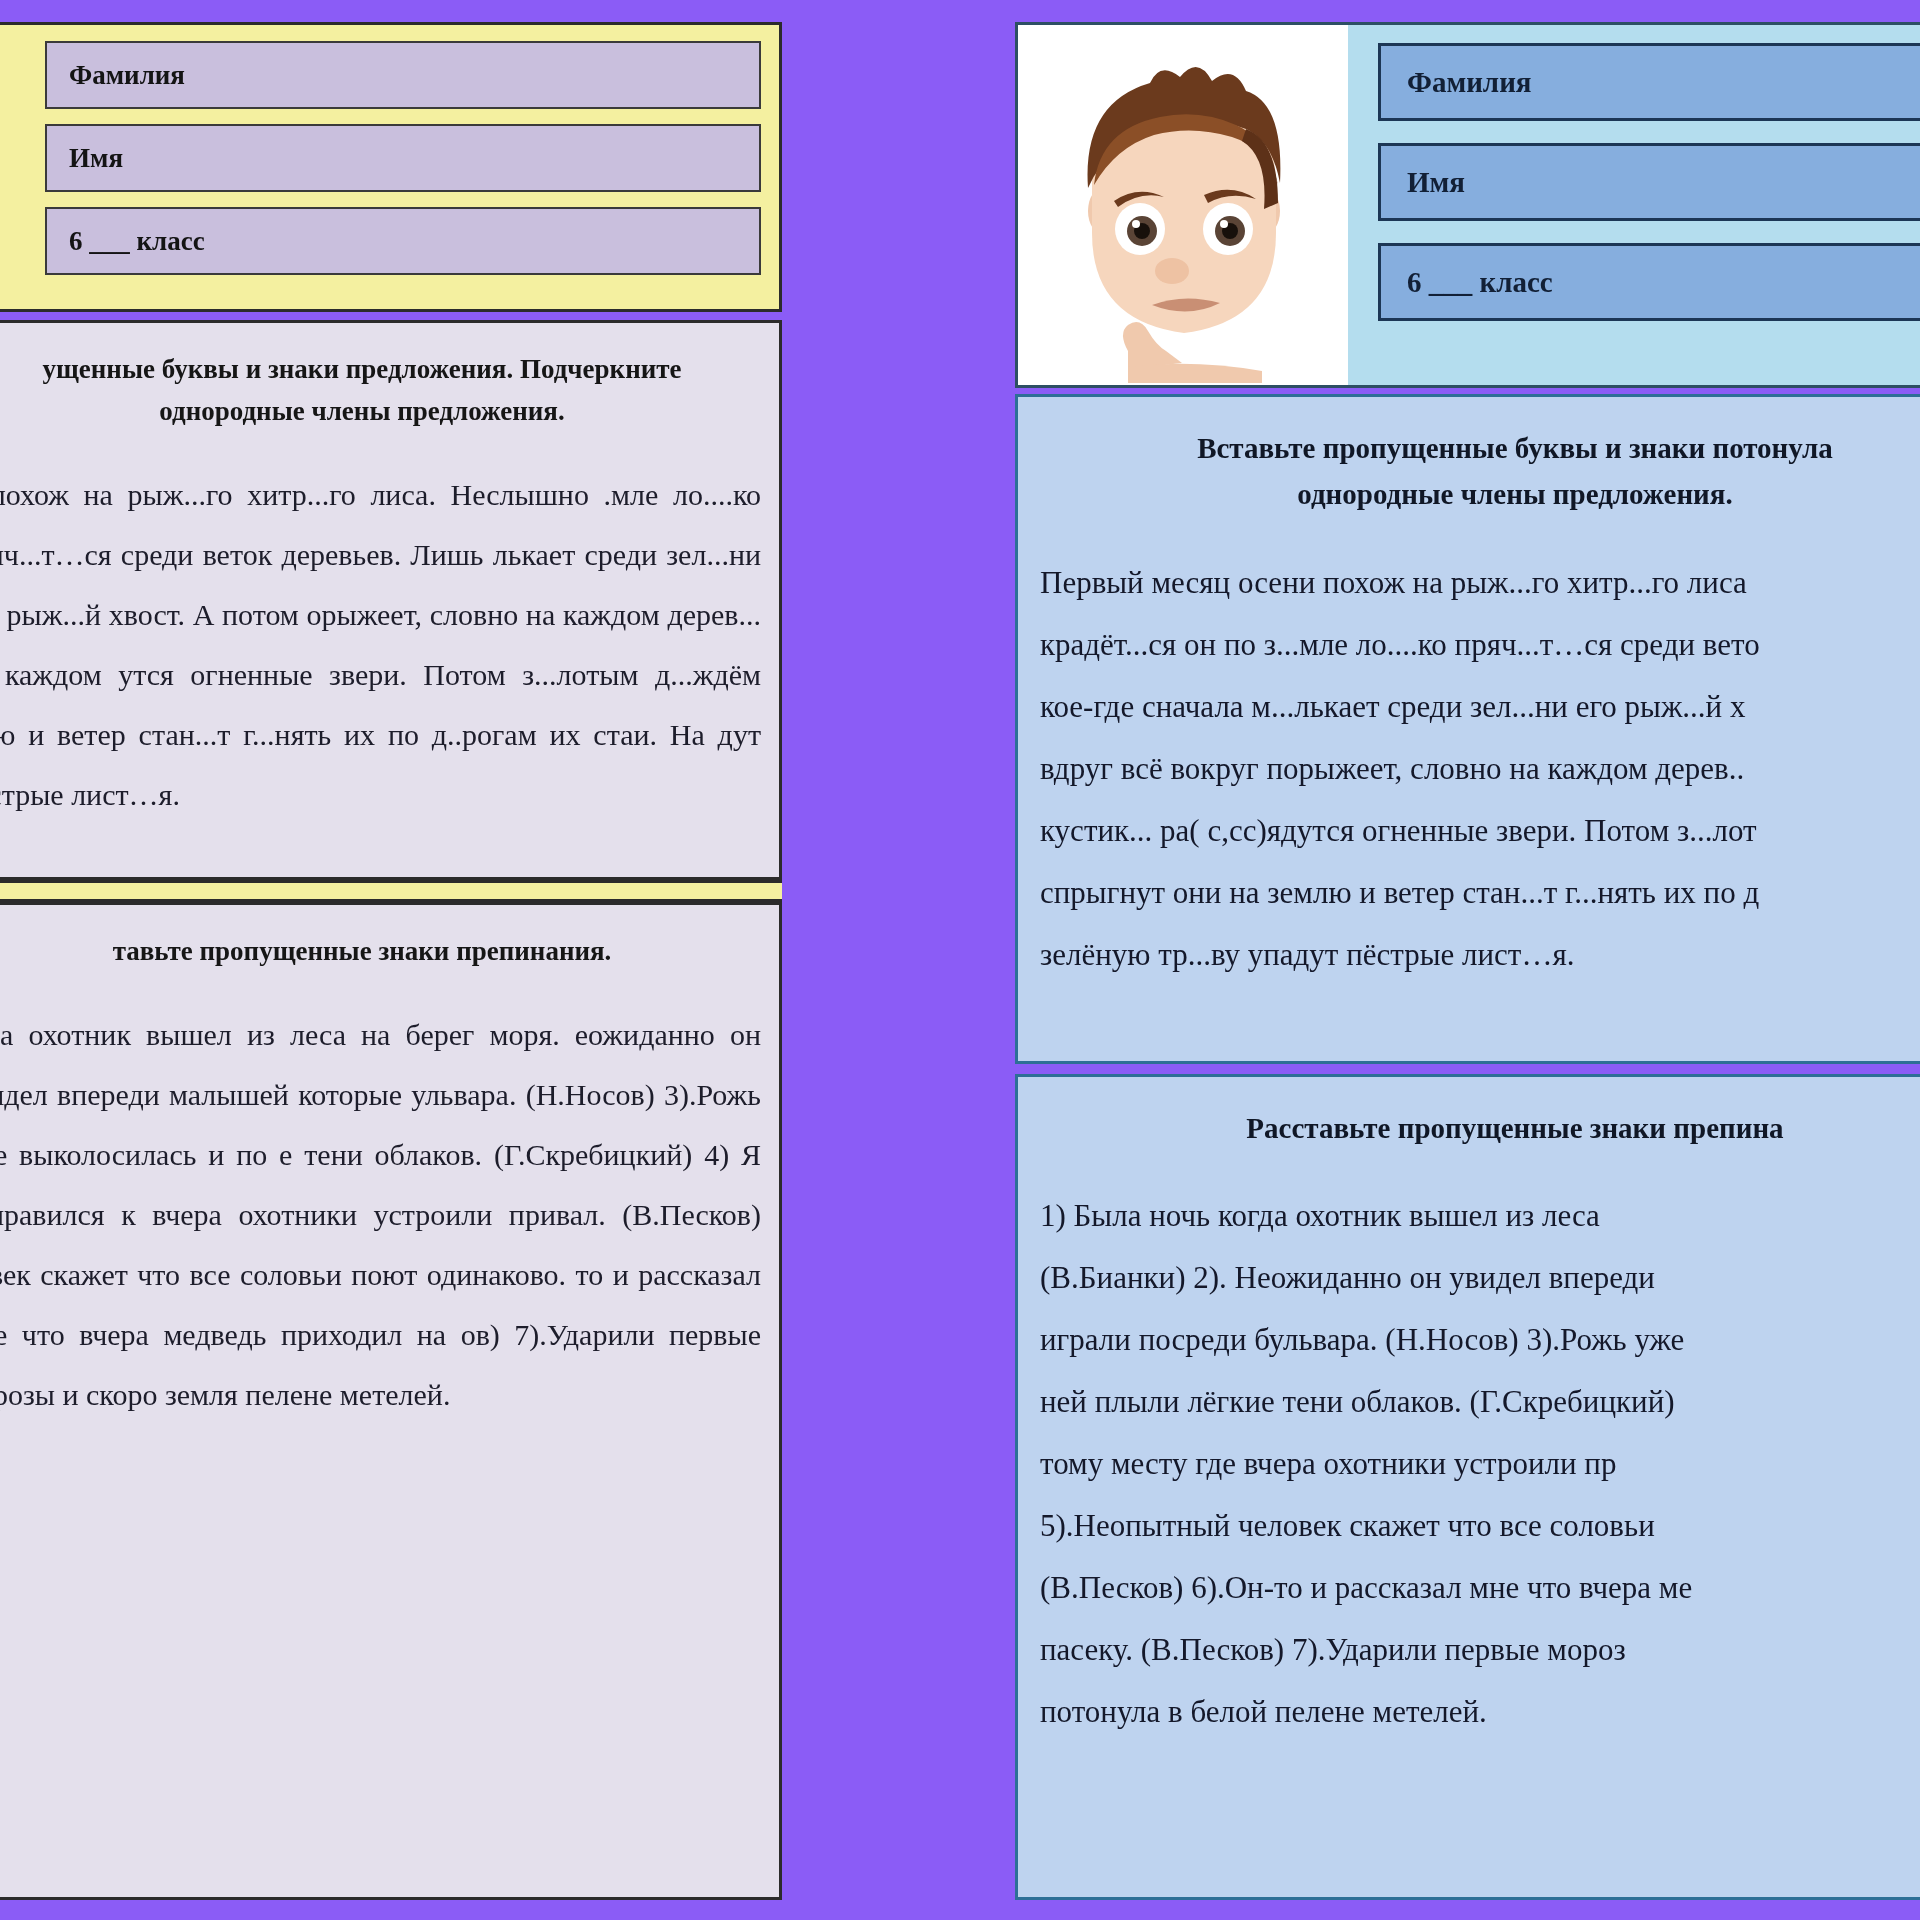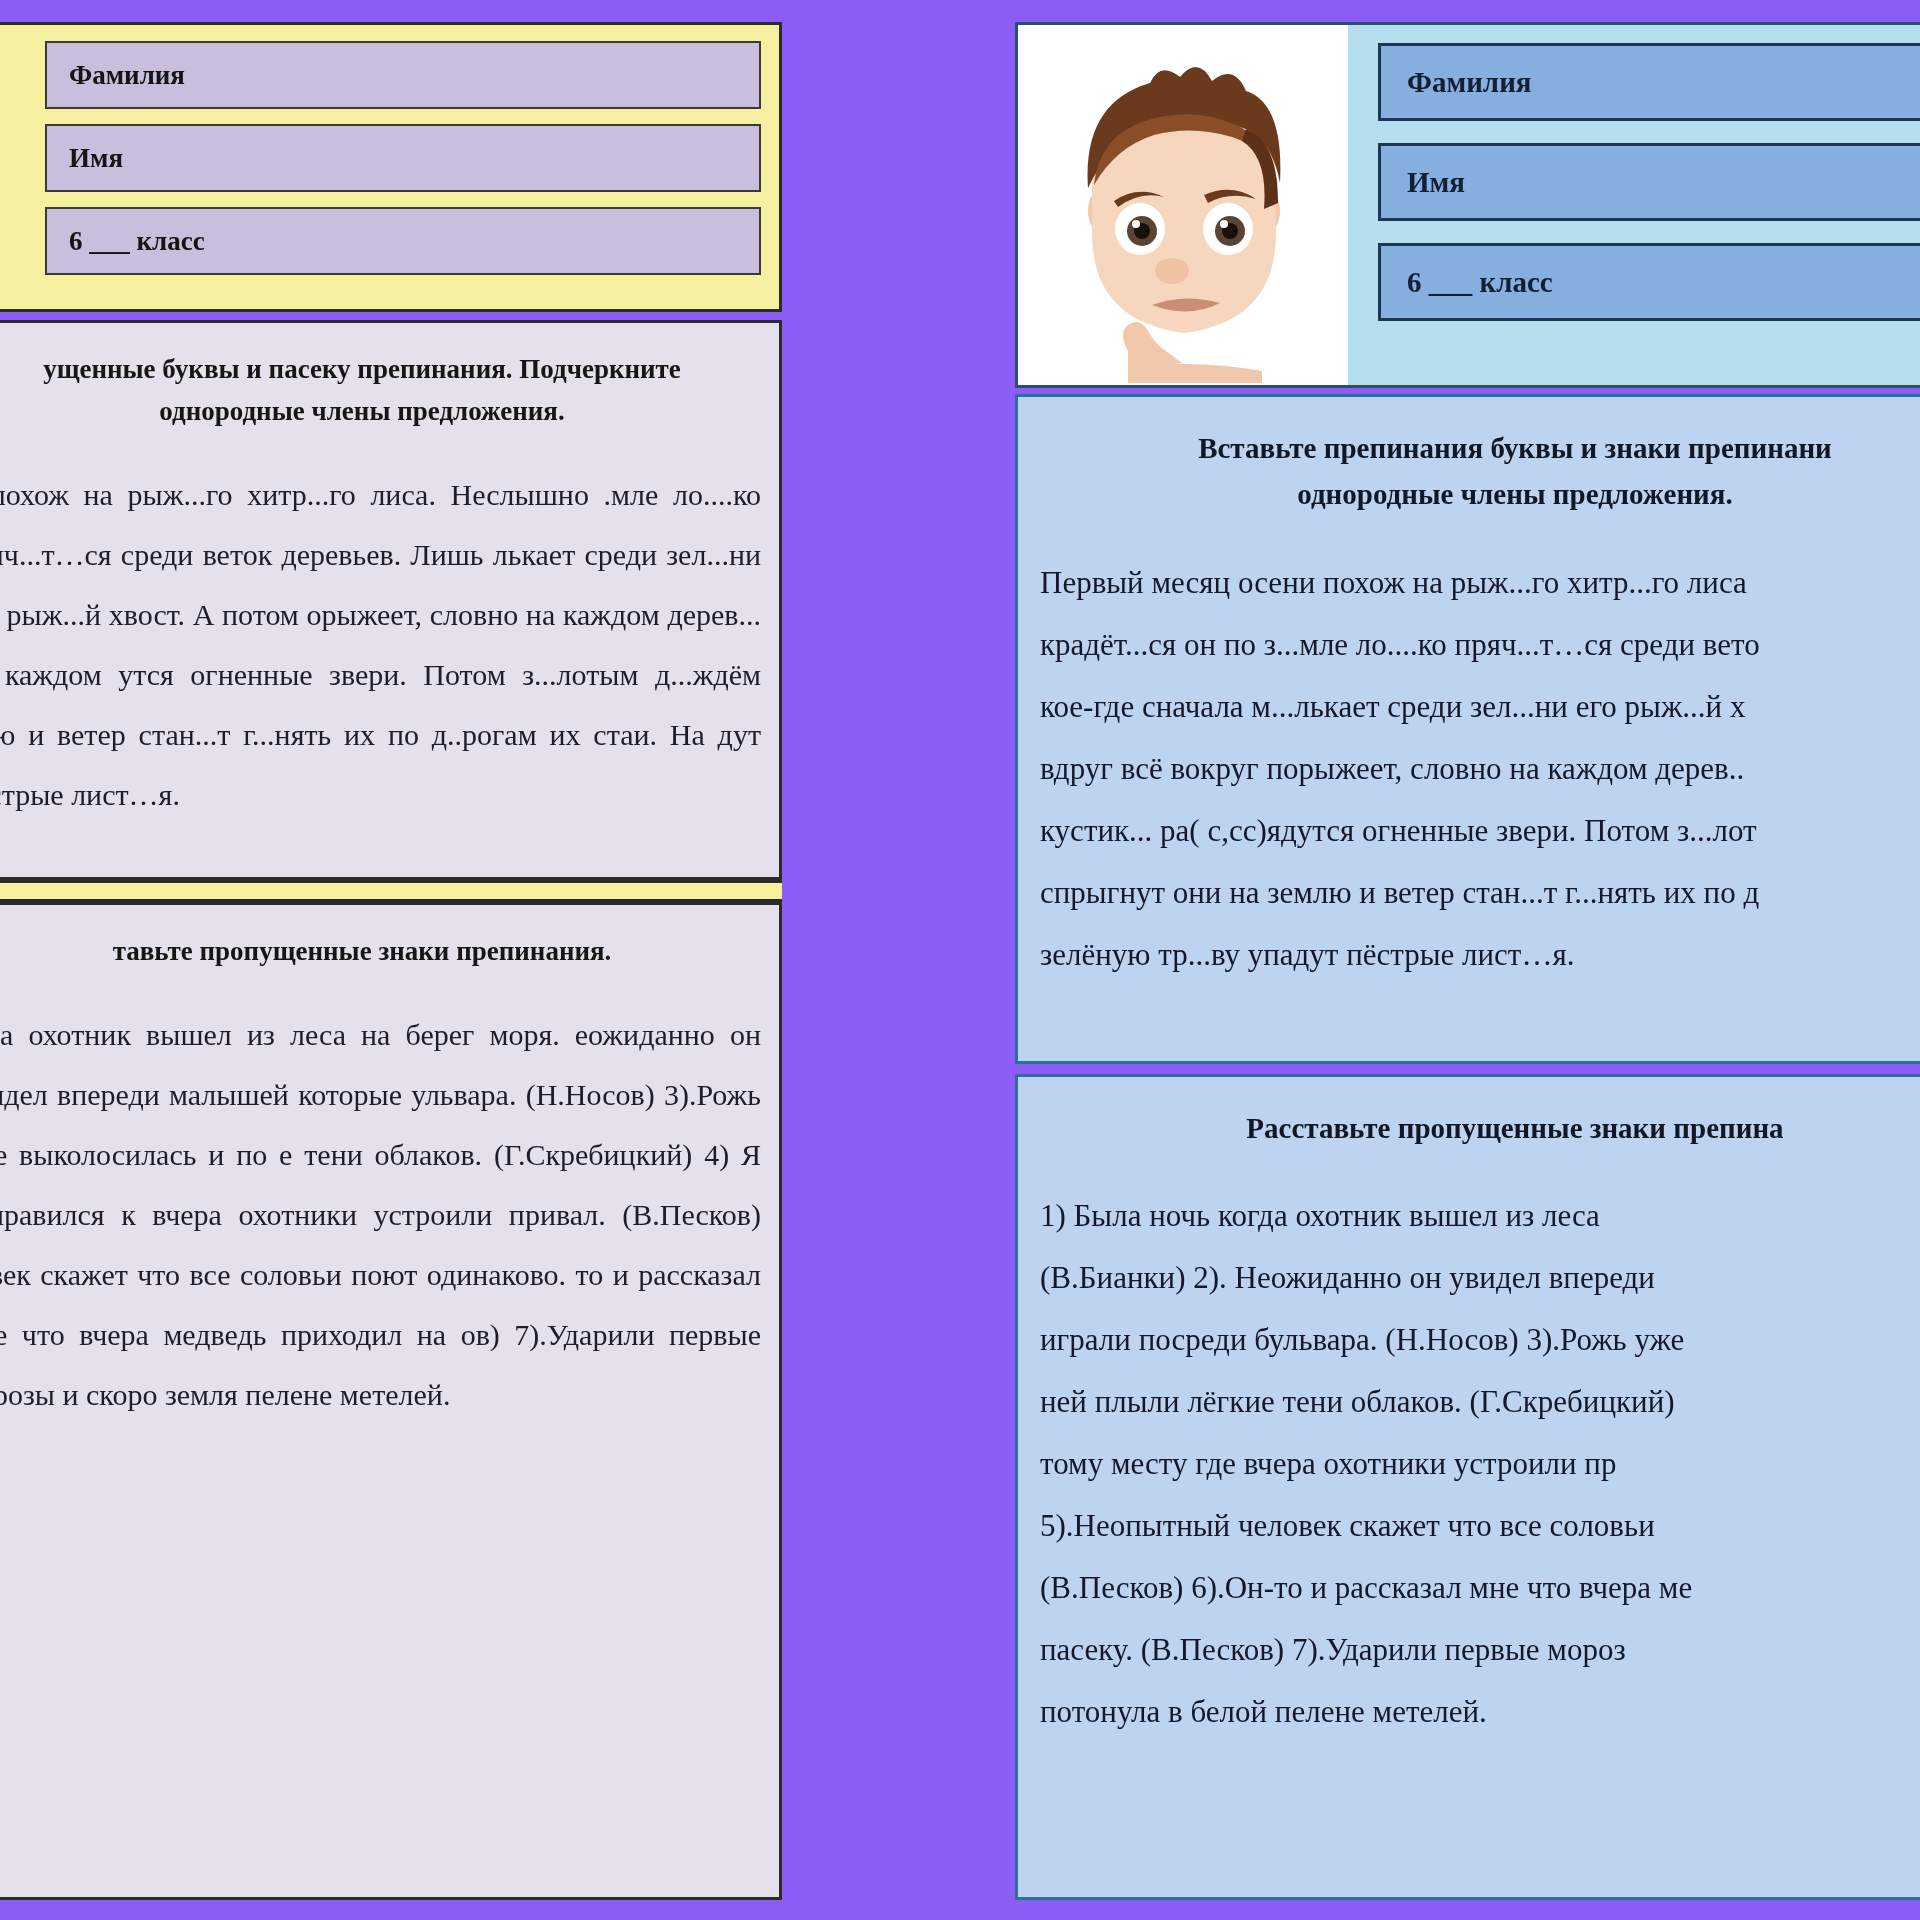--- a/index.html
+++ b/index.html
@@ -203,21 +203,21 @@
       <div class="field-lav">
         <span>Имя</span>
       </div>
       <div class="field-lav">
         <span>6 ___  класс</span>
       </div>
     </div>
 
     <div class="left-block b1">
       <div class="task-title-left">
-        <span>ущенные буквы и пасеку препинания. Подчеркните</span>
+        <span>ущенные буквы и знаки предложения. Подчеркните</span>
         <span class="l2">однородные члены предложения.</span>
       </div>
       <div class="body-left">и похож  на рыж...го хитр...го лиса. Неслышно .мле ло....ко пряч...т…ся среди веток деревьев. Лишь лькает среди зел...ни его рыж...й хвост. А потом орыжеет, словно на каждом дерев... на каждом утся огненные звери. Потом з...лотым д...ждём млю и ветер стан...т г...нять их по д..рогам их стаи. На дут пёстрые лист…я.</div>
     </div>
 
     <div class="left-yellow-strip"></div>
 
     <div class="left-block b2">
       <div class="task-title-left">тавьте пропущенные знаки препинания.</div>
       <div class="body-left just">огда охотник вышел из леса на берег моря. еожиданно он увидел впереди малышей которые ульвара. (Н.Носов) 3).Рожь уже выколосилась и по е тени облаков. (Г.Скребицкий) 4) Я направился к  вчера охотники устроили привал. (В.Песков) ловек скажет что все соловьи поют одинаково. то и рассказал мне что вчера медведь приходил на ов)  7).Ударили первые морозы и скоро земля пелене метелей.</div>
@@ -273,21 +273,21 @@
         </div>
         <div class="field-blue">
           <span>6 ___  класс</span>
         </div>
       </div>
 
     </div>
 
     <div class="right-block rb1">
       <div class="task-title-right">
-        <span>Вставьте препинания буквы и знаки препинани</span>
+        <span>Вставьте пропущенные буквы и знаки потонула</span>
         <span class="l2">однородные члены предложения.</span>
       </div>
       <div class="body-right">
         <div class="nowrapline">Первый месяц осени похож  на рыж...го хитр...го лиса</div>
         <div class="nowrapline">крадёт...ся он по з...мле ло....ко пряч...т…ся среди вето</div>
         <div class="nowrapline">кое-где сначала м...лькает среди зел...ни его рыж...й х</div>
         <div class="nowrapline">вдруг  всё вокруг порыжеет, словно на каждом дерев..</div>
         <div class="nowrapline">кустик... ра( с,сс)ядутся огненные звери. Потом з...лот</div>
         <div class="nowrapline">спрыгнут они на землю и ветер стан...т г...нять их по д</div>
         <div class="nowrapline">зелёную тр...ву упадут пёстрые лист…я.</div>

